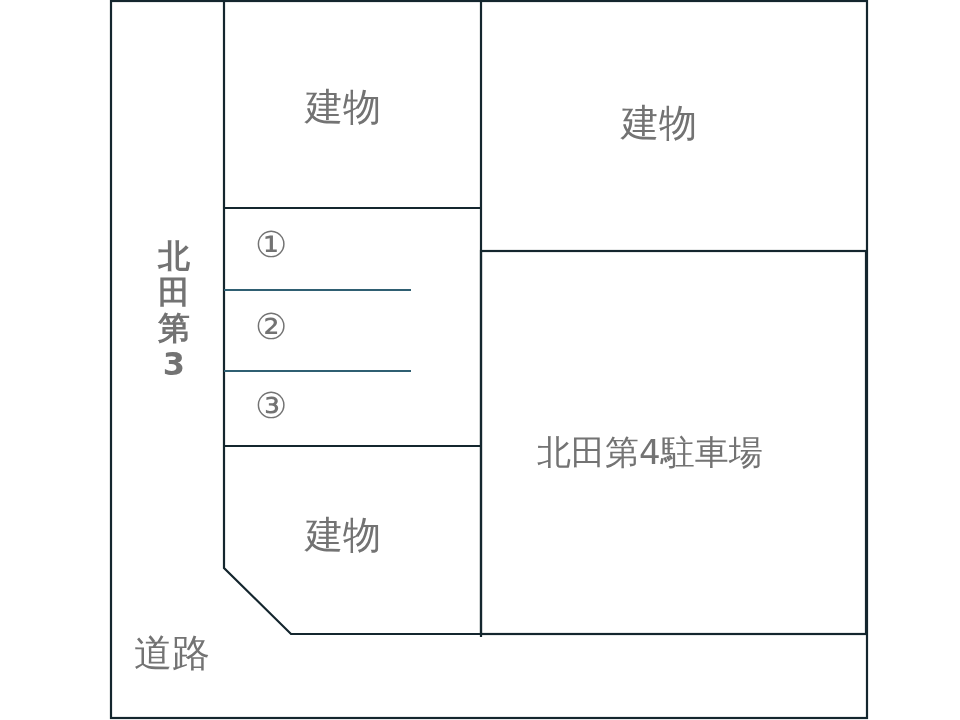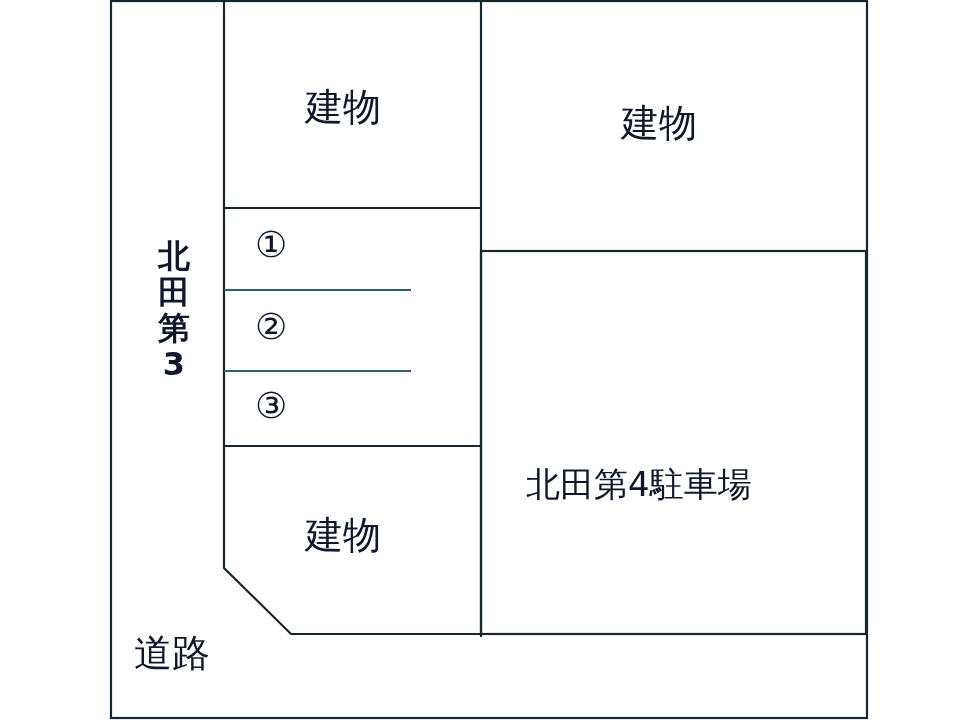--- a/index.html
+++ b/index.html
@@ -1,19 +1,19 @@
 <!DOCTYPE html>
 <html><head>
   <meta charset="utf-8">
   <style>
     html, body { margin:0; padding:0; background:#ffffff; }
     body { width:960px; height:720px; position:relative; overflow:hidden;
            font-family: "DejaVu Sans", "Liberation Sans", sans-serif; }
     svg.map { position:absolute; left:0; top:0; }
-    .lbl { position:absolute; color:#0f172a; white-space:nowrap; }
+    .lbl { position:absolute; color:#737373; white-space:nowrap; }
     .building { font-size:38px; }
     .slot { font-size:36px; }
     .road { font-size:38px; }
     .parking { font-size:34px; }
     .vlabel { font-size:32px; font-weight:bold; line-height:36px; text-align:center; width:40px; }
     .vlabel span { display:block; }
   </style>
 </head>
 <body>
 
@@ -47,13 +47,13 @@
 
 <div class="lbl road" style="left:134px; top:628px;">道路</div>
 
 <div class="lbl vlabel" style="left:154px; top:238px;">
   <span>北</span>
   <span>田</span>
   <span>第</span>
   <span>3</span>
 </div>
 
-<div class="lbl parking" style="left:526px; top:430px;margin-top:32px;">北田第4駐車場</div>
+<div class="lbl parking" style="left:537px; top:430px;">北田第4駐車場</div>
 
 </body></html>

